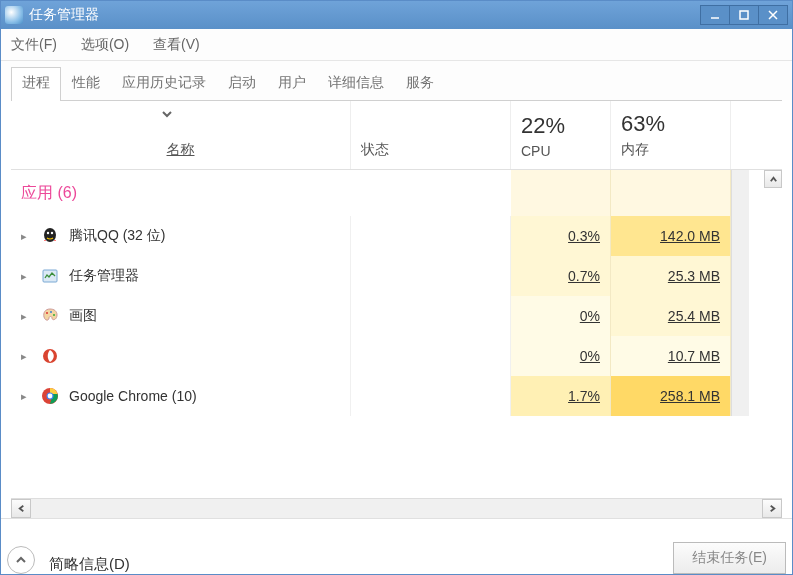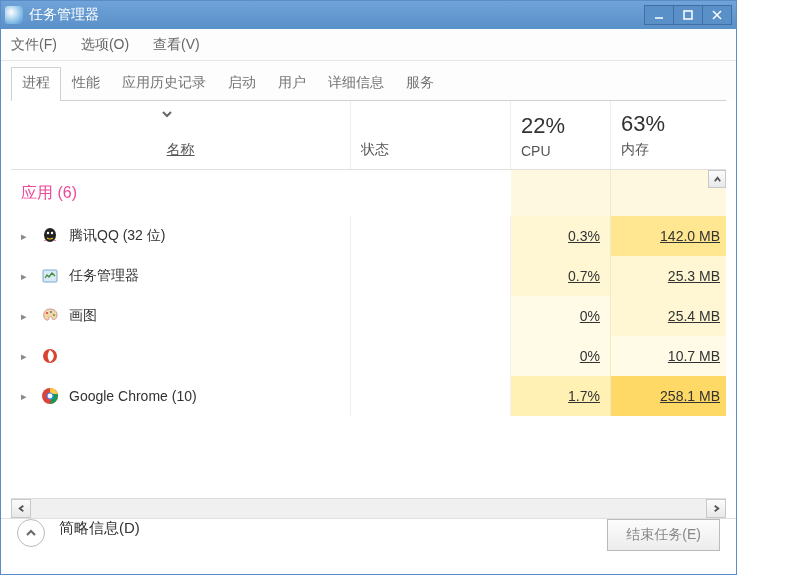--- a/index.html
+++ b/index.html
@@ -5,21 +5,21 @@
     * { box-sizing: border-box; margin: 0; padding: 0; }
     body {
       font-family: "Microsoft YaHei", "Segoe UI", sans-serif;
       font-size: 13px;
       background: #fff;
       width: 793px;
       height: 575px;
       overflow: hidden;
     }
     .window {
-      width: 737px;
+      width: 793px;
       height: 575px;
       border: 1px solid #5a8cc7;
       display: flex;
       flex-direction: column;
       background: #fff;
     }
     
     .titlebar {
       height: 28px;
       background: linear-gradient(to bottom, #6fa3d9, #5a90c8);
@@ -216,22 +216,22 @@
       display: flex; align-items: center; justify-content: center;
       background: linear-gradient(#fcfcfc,#e8e8e8);
       border: 1px solid #c8c8c8;
       cursor: pointer;
     }
     .hscroll .arrow svg { width:9px; height:9px; stroke:#555; stroke-width:2; fill:none; }
     
     .footer {
       height: 56px;
       display: flex;
-      align-items: flex-start;
-      padding: 0 16px;
+      align-items: flex-end;
+      padding: 0 6px;
       gap: 14px;
       border-top: 1px solid #e0e0e0;
     }
     .collapse-btn-circle {
       width: 28px; height: 28px;
       border: 1px solid #bbb;
       border-radius: 50%;
       display: flex; align-items: center; justify-content: center;
       cursor: pointer;
     }

